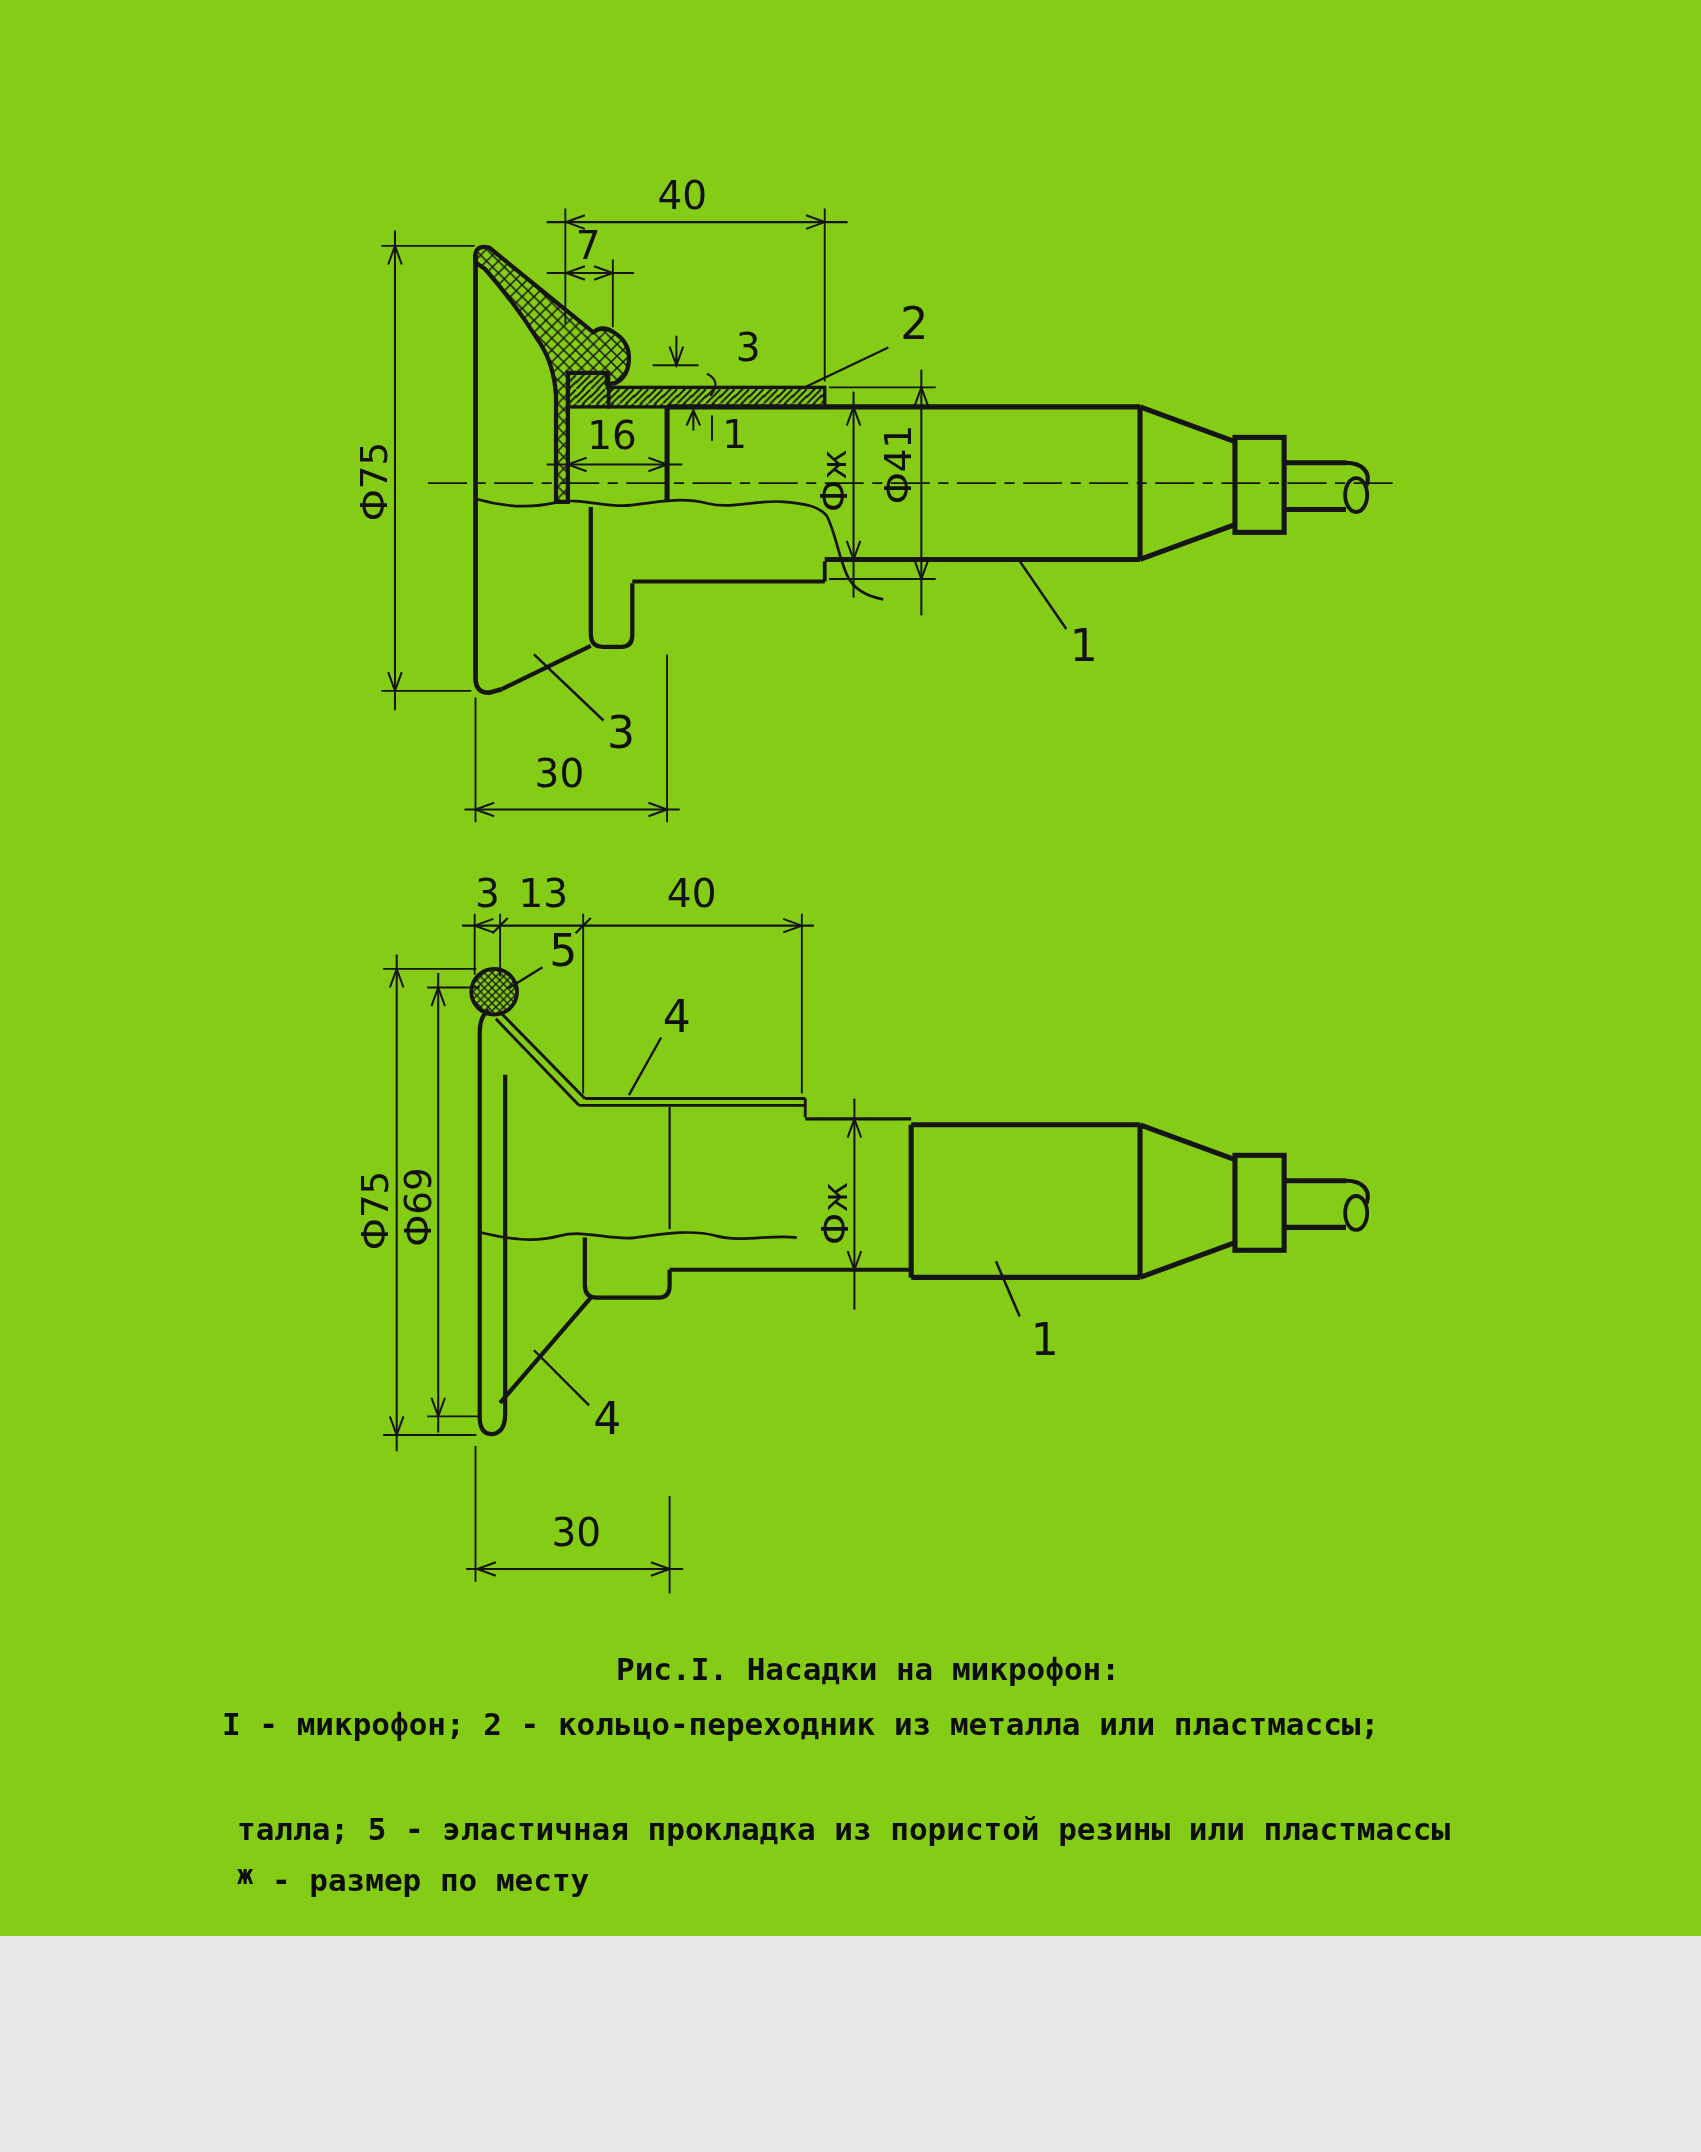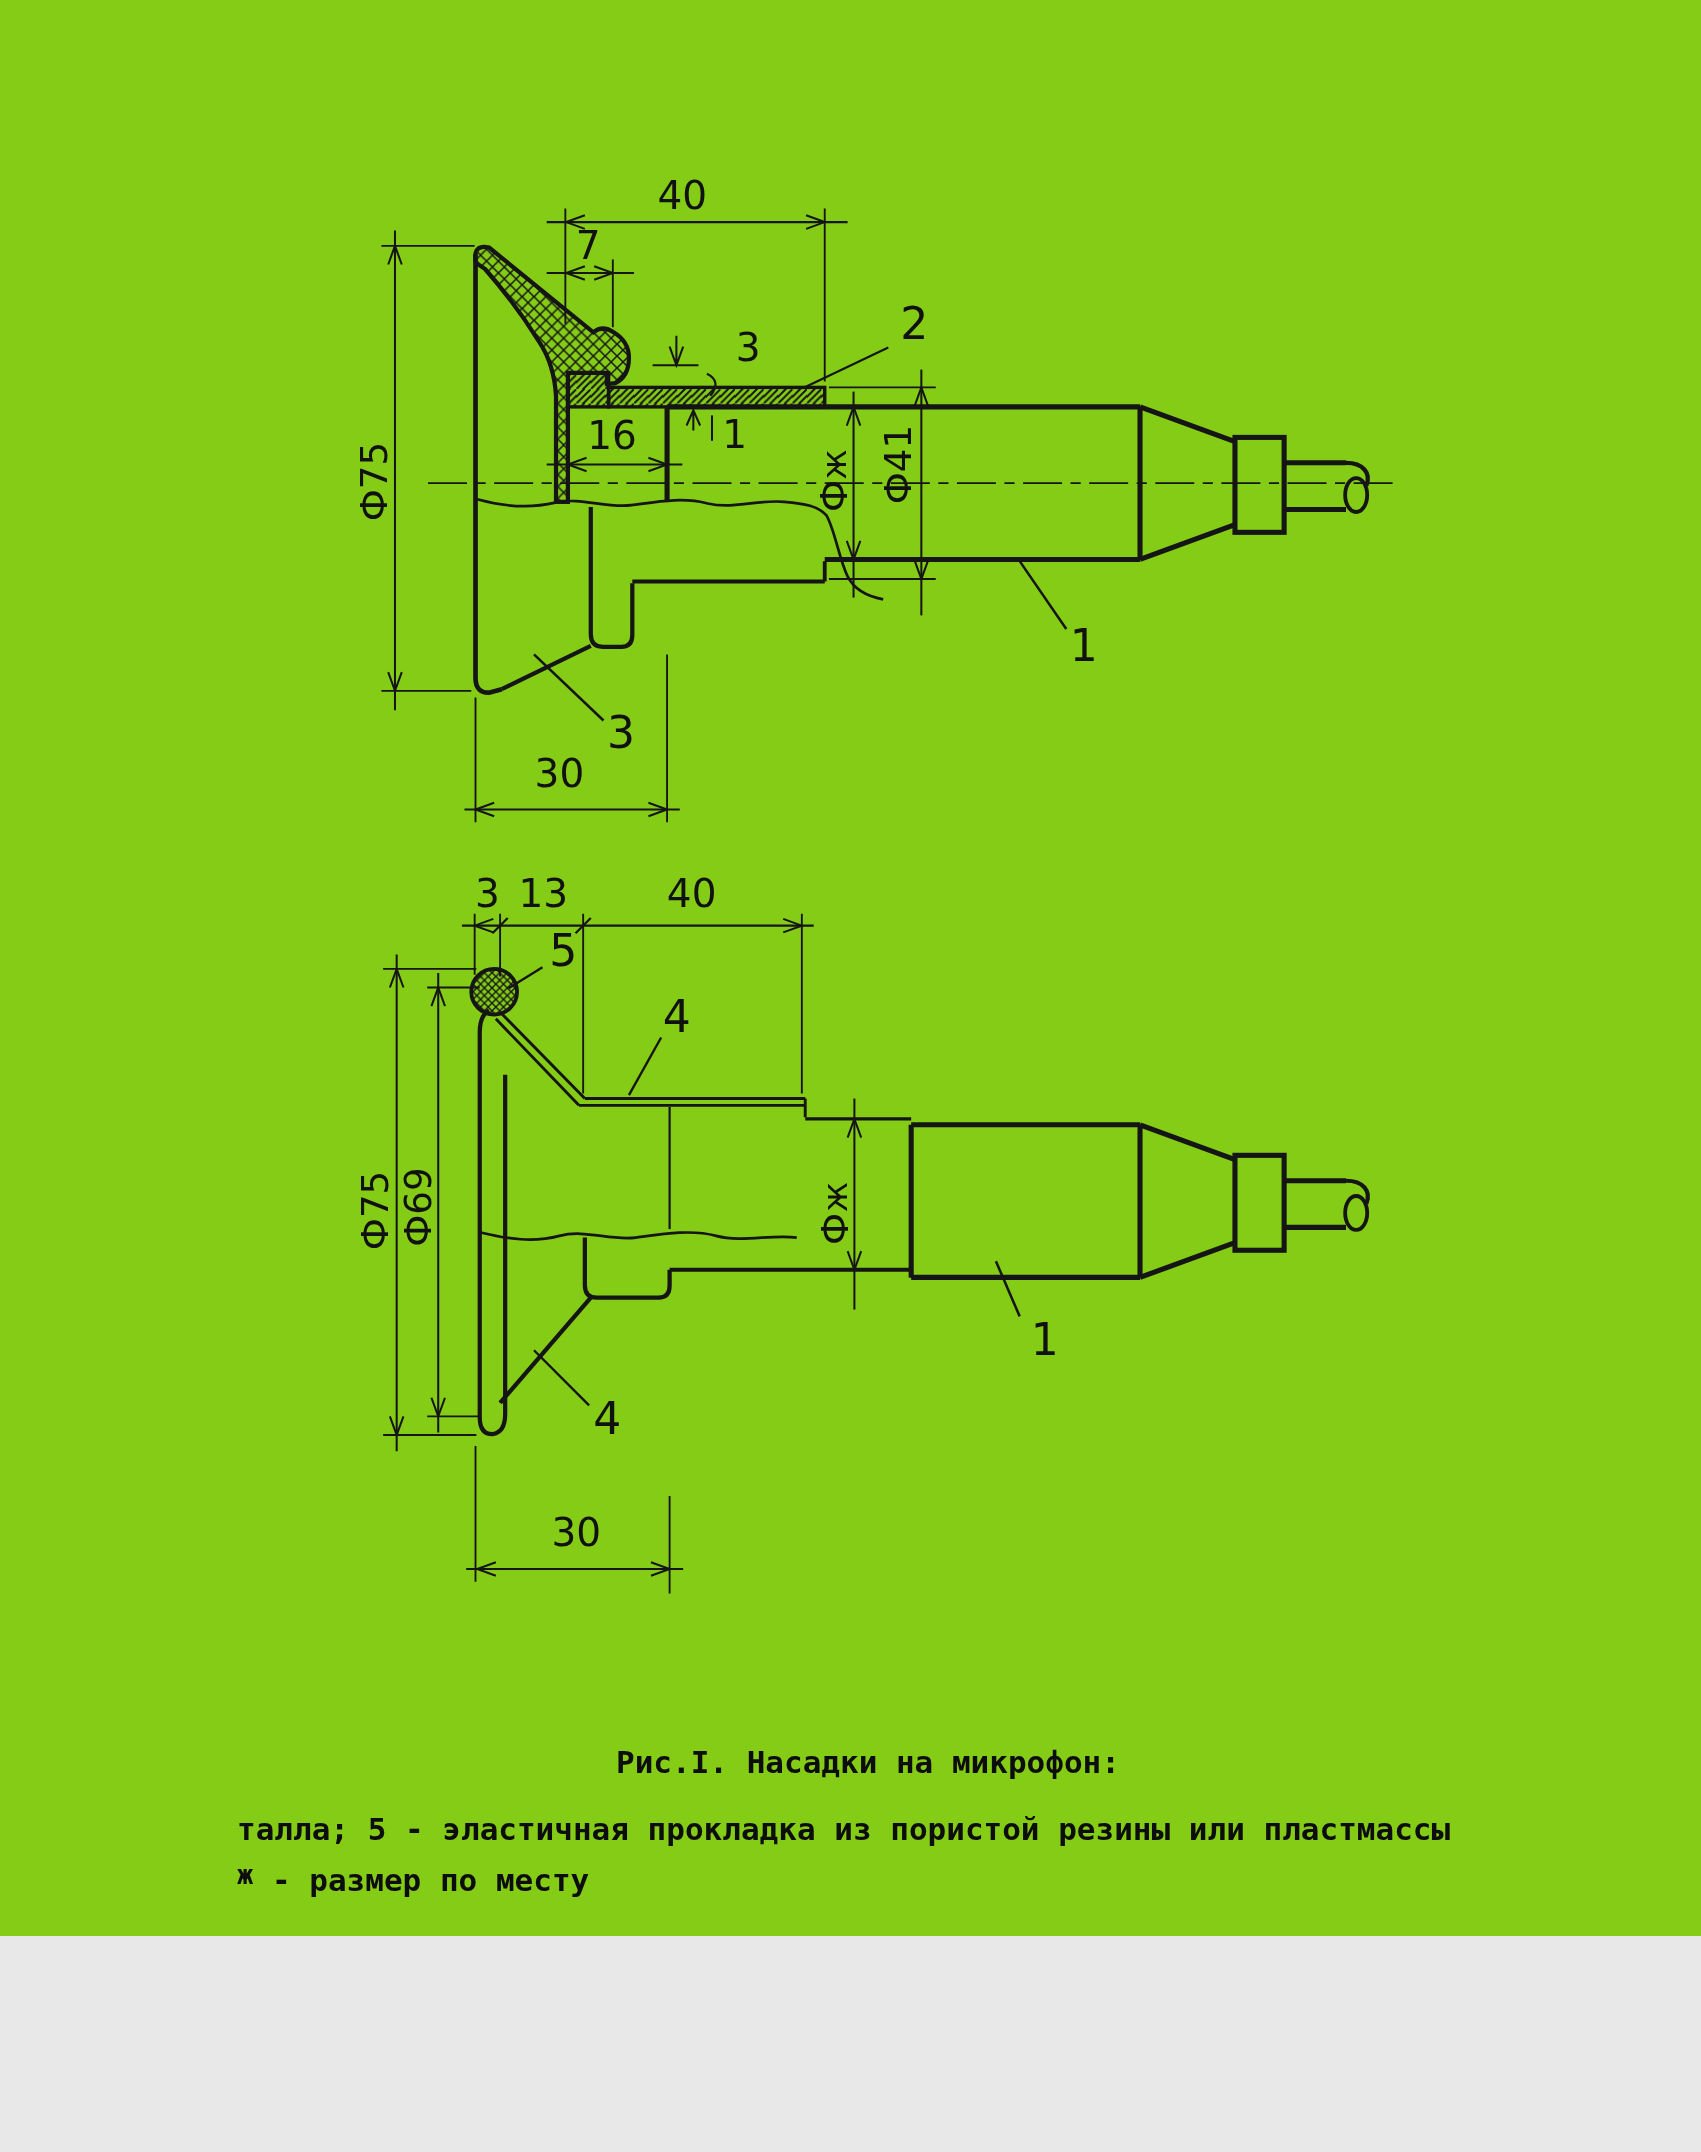--- a/index.html
+++ b/index.html
@@ -224,22 +224,23 @@
       <text x="700" y="1692" class="callout-text">4</text>
     </g>
 
     <g>
       <path d="M1203,1553 L1175,1488" class="drawing-stroke" stroke-width="3"></path>
       <text x="1216" y="1598" class="callout-text">1</text>
     </g>
   </g>
 </svg>
 
-<div class="caption" style="left:616px;top:1747px;">Рис.I. Насадки на микрофон:</div>
-
+<div class="caption" style="left:616px;top:1654px;">Рис.I. Насадки на микрофон:</div>
+
+<div class="caption" style="left:222px;top:1709px;">I - микрофон; 2 - кольцо-переходник из металла или пластмассы;</div>
 
 
 <div class="caption" style="left:219px;top:1814px;margin-left:18px;">талла; 5 - эластичная прокладка из пористой резины или пластмассы</div>
 
 <div class="caption" style="left:237px;top:1861px;"><span class="fn-mark">ж</span> <span>- размер по месту</span></div>
 
 <div class="page-num" style="left:1466px;top:1946px;">7</div>
 
 </div>
 

